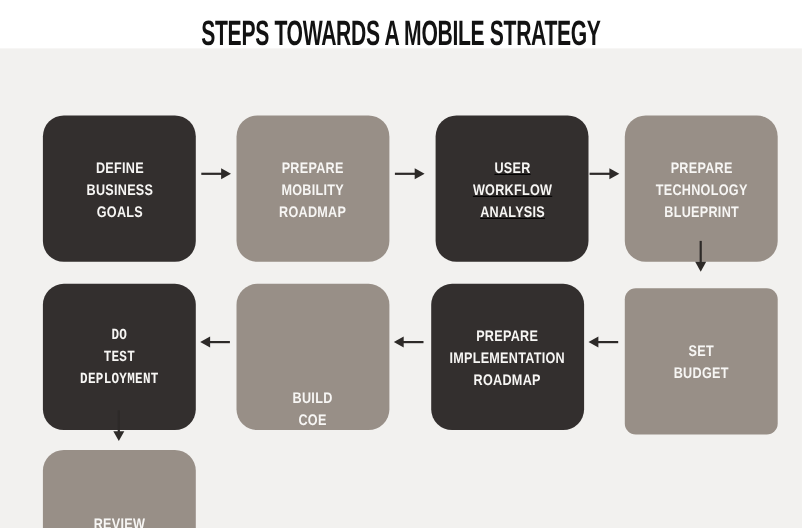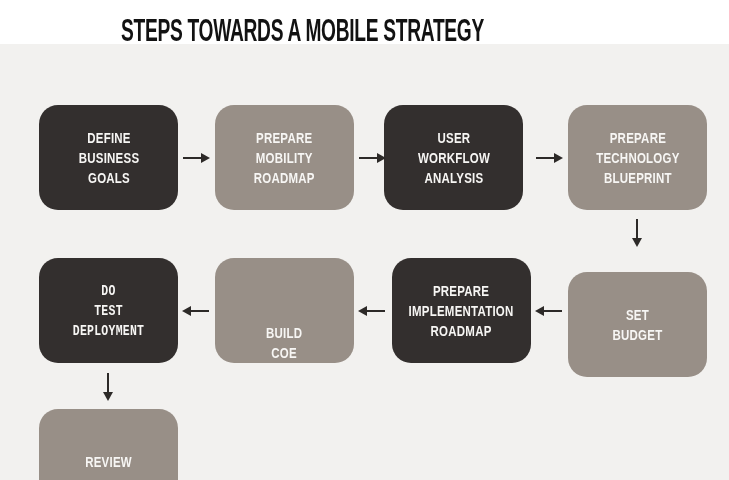--- a/index.html
+++ b/index.html
@@ -13,37 +13,37 @@
   }
   *{box-sizing:border-box;}
   html,body{margin:0;padding:0;}
   body{
     width:729px;height:480px;position:relative;overflow:hidden;
     background:var(--page);
     font-family:"Liberation Sans", sans-serif;
   }
   .title-bar{
     position:absolute;top:0;left:0;width:729px;height:60px;
-    display:flex;align-items:center;justify-content:flex-start;
+    display:flex;align-items:center;justify-content:center;
     background:var(--page);
   }
   .title-text{
     display:inline-block;
     font-size:32px;font-weight:700;color:var(--title);
     letter-spacing:-0.5px;
     transform:scaleX(0.6) scaleY(1.0);
     transform-origin:center center;
     white-space:nowrap;
   }
   .canvas{
     position:absolute;top:44px;left:0;width:729px;height:436px;
     background:var(--bg);
   }
   .flow-box{
-    position:absolute;width:139px;height:105px;
+    position:absolute;width:139px;height:133px;
     border-radius:19px;
     display:flex;align-items:center;justify-content:center;
   }
   .flow-box.variant-dark{background:var(--dark);}
   .flow-box.variant-light{background:var(--light);}
   .box-label{
     display:block;
     color:var(--boxtext);
     font-size:14px;font-weight:700;line-height:20px;
     letter-spacing:0.3px;
@@ -65,23 +65,23 @@
   }
   .arrow-v{position:absolute;width:2px;background:var(--arrow);}
   .arrow-v.dir-down::after{
     content:"";position:absolute;bottom:-8px;left:-4.5px;width:0;height:0;
     border-top:9px solid var(--arrow);
     border-left:5.5px solid transparent;border-right:5.5px solid transparent;
   }
   
   #box-1{left:39px;top:61px;}
   #box-2{left:215px;top:61px;}
-  #box-3{left:384px;top:61px;}
+  #box-3{left:396px;top:61px;text-decoration:underline;}
   #box-4{left:568px;top:61px;}
-  #box-5{left:568px;top:228px;}
+  #box-5{left:568px;top:218px;border-radius:10px;}
   #box-6{left:392px;top:214px;}
   #box-7{left:215px;top:214px;align-items:flex-end;}
   #box-8{left:39px;top:214px;font-family:Liberation Mono, monospace;}
   #box-9{left:39px;top:365px;}
   #arr-1{left:183px;top:113px;width:19px;}
   #arr-2{left:359px;top:113px;width:19px;}
   #arr-3{left:536px;top:113px;width:19px;}
   #arr-4{left:636px;top:175px;height:20px;}
   #arr-5{left:543px;top:266px;width:19px;}
   #arr-6{left:366px;top:266px;width:19px;}

